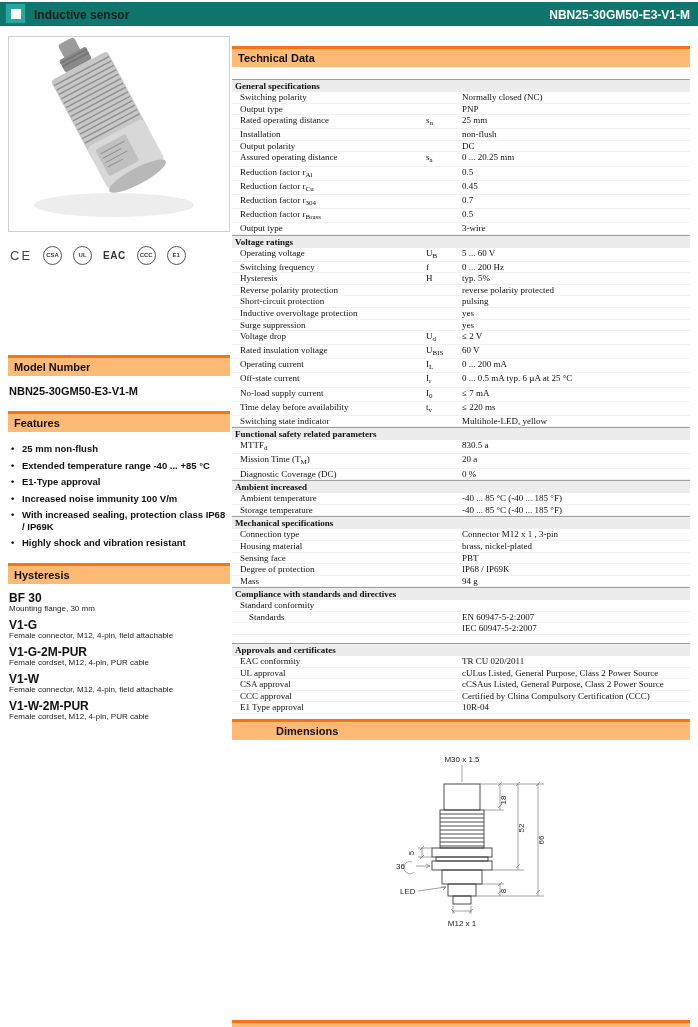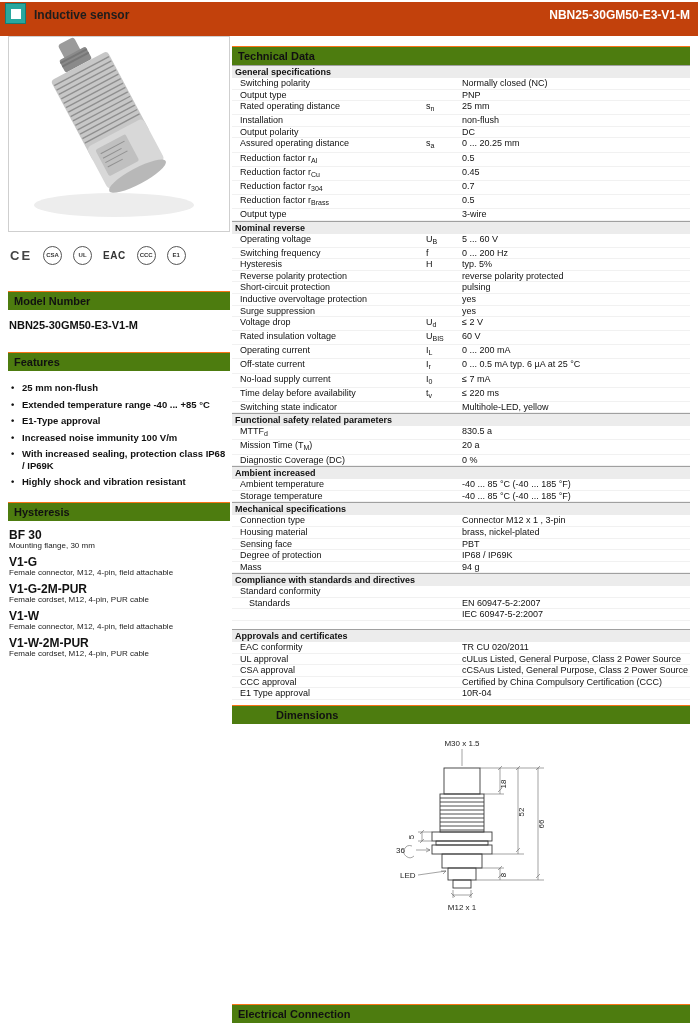--- a/index.html
+++ b/index.html
@@ -5,51 +5,51 @@
   * { box-sizing: border-box; margin: 0; padding: 0; }
   html,body { width:698px; height:1027px; }
   body {
     position: relative;
     background: #ffffff;
     font-family: "Liberation Sans", sans-serif;
     color: #111;
     overflow: hidden;
   }
   
-  .topbar { position:absolute; top:2px; left:0; width:698px; height:34px; background:#c2410c; }
+  .topbar { position:absolute; top:2px; left:0; width:698px; height:24px; background:#0f766e; }
   .logo { position:absolute; top:3px; left:5px; width:21px; height:21px; background:#29a79e; border:1px solid #157c74; display:flex; align-items:center; justify-content:center; z-index:2; }
   .logo-inner { width:10px; height:10px; background:#ffffff; }
   .topbar-left  { position:absolute; left:34px; top:6px; font-size:12px; font-weight:bold; color:#1d1d1d; }
   .topbar-right { position:absolute; right:8px; top:6px; font-size:12px; font-weight:bold; color:#ffffff; }
 
   
-  .bar { background:#4d7c0f; border-top:1px solid #f97316; font-weight:bold; font-size:11px; padding:3px 6px; line-height:12px; }
+  .bar { background:#fdba74; border-top:3px solid #f97316; font-weight:bold; font-size:11px; padding:3px 6px; line-height:12px; }
 
   
   .leftcol { position:absolute; left:8px; top:36px; width:222px; }
   .photo { width:222px; height:196px; border:1px solid #cfcfcf; background:#fff; overflow:hidden; }
   .certs { display:flex; align-items:center; gap:11px; margin-top:13px; height:20px; padding-left:2px; }
-  .cert-ce { font-size:13px; color:#444; letter-spacing:2px; font-weight:bold; }
+  .cert-ce { font-size:13px; color:#444; letter-spacing:2px; font-weight:normal; }
   .cert-circle { width:19px; height:19px; border:1.4px solid #555; border-radius:50%; display:flex; align-items:center; justify-content:center; font-size:6px; font-weight:bold; color:#333; flex:none; }
   .cert-text { font-weight:bold; font-size:10px; color:#333; letter-spacing:0.5px; }
   .model-value { font-size:11px; font-weight:bold; margin-top:9px; padding-left:1px; }
-  .mt-model { margin-top:26px; }
-  .mt-feat  { margin-top:21px; }
+  .mt-model { margin-top:90px; }
+  .mt-feat  { margin-top:14px; }
   .mt-acc   { margin-top:14px; }
   ul.features { list-style:none; margin-top:11px; padding-left:1px; }
   ul.features li { position:relative; padding-left:13px; font-weight:bold; font-size:9.5px; line-height:11.5px; margin-bottom:5px; }
   ul.features li::before { content:"\2022"; position:absolute; left:2px; top:0; }
   .acc { margin-top:9px; padding-left:1px; }
   .acc-item { margin-bottom:6px; }
   .acc-name { font-weight:bold; font-size:12px; line-height:11px; }
   .acc-desc { font-size:8px; line-height:10px; color:#222; }
 
   
   .rightcol { position:absolute; left:232px; top:46px; width:458px; }
-  #tech-table { margin-top:0; }
+  #tech-table { margin-top:12px;font-family:Liberation Serif, serif; }
   .tsec { font-weight:bold; font-size:9px; line-height:10px; border-top:1px solid #a0a0a0; background:#ececec; padding:1px 0 1px 3px; }
   .tgap { height:8px; }
   .trow { display:grid; grid-template-columns:186px 36px 1fr; font-size:9px; line-height:10.6px; padding-left:8px; border-bottom:1px solid #f1f1f1; }
   .trow .lbl { padding-right:4px; }
   .trow.ind1 .lbl { padding-left:9px; }
   sub { font-size:7px; vertical-align:-1.5px; }
 
   .dims-bar { margin-top:5px;padding-left:44px; }
   .dims-box { position:relative; height:280px; }
   .dims-box svg { position:absolute; left:140px; top:8px; }
@@ -215,21 +215,21 @@
       <div class="trow">
         <span class="lbl">Reduction factor r<sub>Brass</sub></span>
         <span class="sym"></span>
         <span class="val">0.5</span>
       </div>
       <div class="trow">
         <span class="lbl">Output type</span>
         <span class="sym"></span>
         <span class="val">3-wire</span>
       </div>
-      <div class="tsec">Nominal reverse</div>
+      <div class="tsec">Voltage ratings</div>
       <div class="trow">
         <span class="lbl">Operating voltage</span>
         <span class="sym">U<sub>B</sub></span>
         <span class="val">5 ... 60 V</span>
       </div>
       <div class="trow">
         <span class="lbl">Switching frequency</span>
         <span class="sym">f</span>
         <span class="val">0 ... 200 Hz</span>
       </div>

